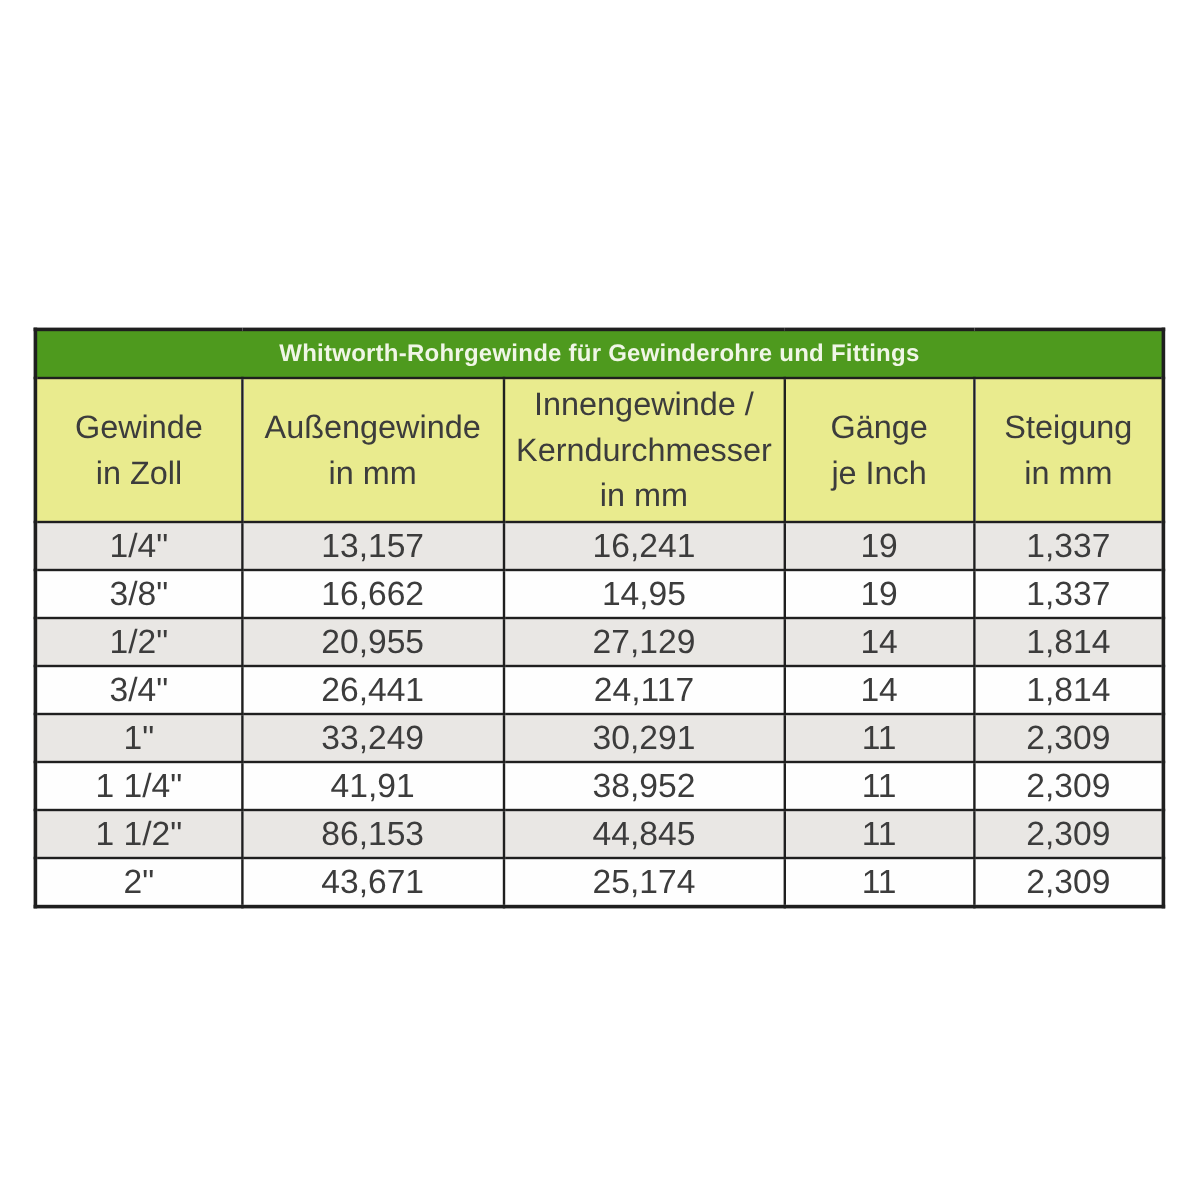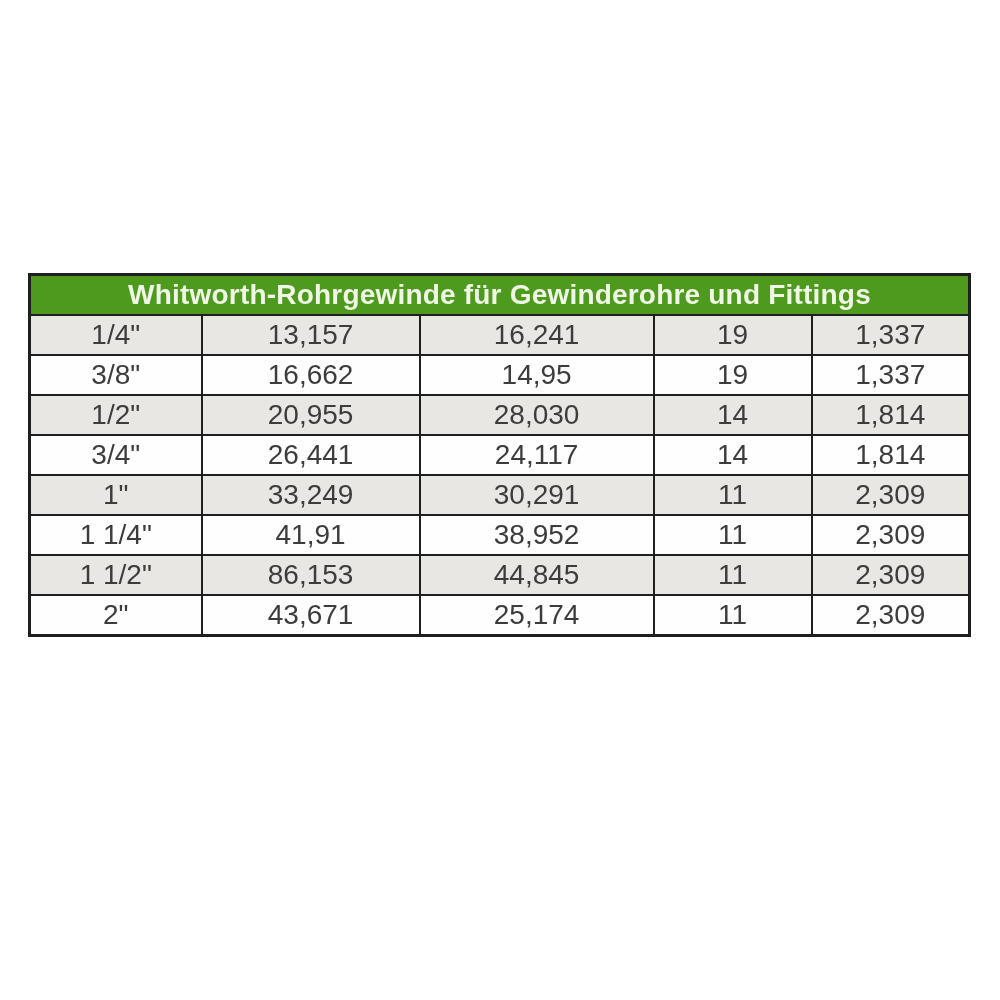--- a/index.html
+++ b/index.html
@@ -28,21 +28,21 @@
   table.whitworth td {
     border: 2px solid var(--border, #1f1f1f);
     text-align: center;
     vertical-align: middle;
     padding: 0;
     overflow: hidden;
   }
   tr.title-row th {
     background: var(--green, #4e9a1e);
     color: var(--title-text, #f0f6e6);
-    font-size: 28px;
+    font-size: 20px;
     font-weight: bold;
     height: 38px;
     letter-spacing: 0.2px;
   }
   tr.col-header-row th {
     background: var(--yellow, #e9eb8e);
     color: var(--cell-text, #3c3c3c);
     font-weight: normal;
     font-size: 27px;
     height: 118px;
@@ -73,40 +73,53 @@
       <col class="c0">
         <col class="c1">
         <col class="c2">
         <col class="c3">
         <col class="c4">
     </colgroup>
     <thead>
       <tr class="title-row">
         <th colspan="5">Whitworth-Rohrgewinde für Gewinderohre und Fittings</th>
       </tr>
+      <tr class="col-header-row">
+        <th>Gewinde
+in Zoll</th>
+        <th>Außengewinde
+in mm</th>
+        <th>Innengewinde /
+Kerndurchmesser
+in mm</th>
+        <th>Gänge
+je Inch</th>
+        <th>Steigung
+in mm</th>
+      </tr>
     </thead>
     <tbody>
         <tr class="alt">
           <td>1/4"</td>
           <td>13,157</td>
           <td>16,241</td>
           <td>19</td>
           <td>1,337</td>
         </tr>
         <tr class="plain">
           <td>3/8"</td>
           <td>16,662</td>
           <td>14,95</td>
           <td>19</td>
           <td>1,337</td>
         </tr>
         <tr class="alt">
           <td>1/2"</td>
           <td>20,955</td>
-          <td>28,030</td>
+          <td>27,129</td>
           <td>14</td>
           <td>1,814</td>
         </tr>
         <tr class="plain">
           <td>3/4"</td>
           <td>26,441</td>
           <td>24,117</td>
           <td>14</td>
           <td>1,814</td>
         </tr>

